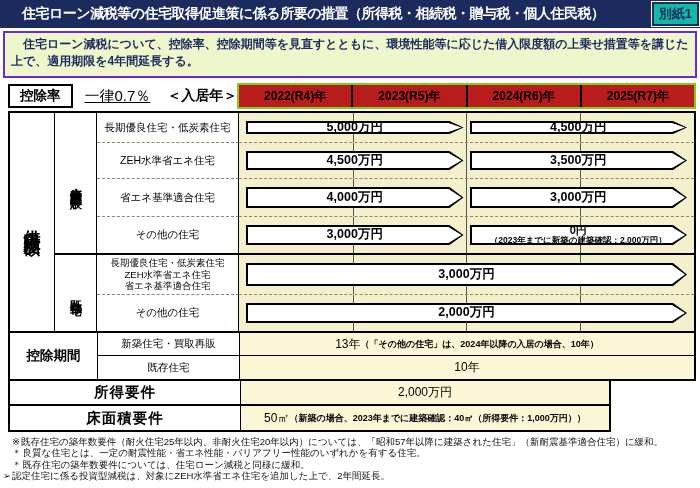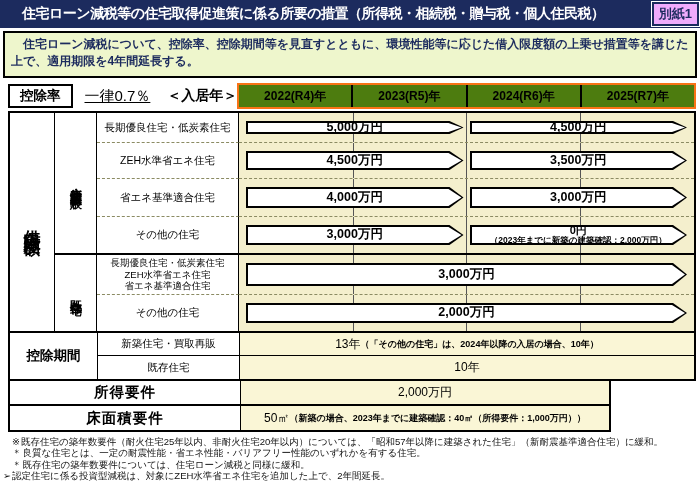--- a/index.html
+++ b/index.html
@@ -10,42 +10,42 @@
   }
   .page { width:700px; height:488px; position:relative; background:#fff; }
 
   
   .titlebar {
     height:28px; background:#1c2b5e; color:#fff;
     display:flex; align-items:center; padding-left:22px;
   }
   .title-text { font-size:14px; font-weight:bold; letter-spacing:-0.5px; white-space:nowrap; }
   .badge {
-    margin-left:auto; margin-right:1px; background:#f0abfc; color:#1c2b5e;
+    margin-left:auto; margin-right:1px; background:#14b8a6; color:#1c2b5e;
     border:2px solid #1c2b5e; outline:1px solid #fff;
     font-size:13px; font-weight:bold; padding:1px 5px; white-space:nowrap;
   }
 
   
   .summary {
-    margin:3px 3px 0 3px; border:2px solid #000000; background:#eef6cc;
+    margin:3px 3px 0 3px; border:2px solid #6d28d9; background:#eef6cc;
     color:#1c2b5e; font-weight:bold; font-size:12px; line-height:1.42;
     padding:3px 6px 4px 6px; height:47px;
   }
 
   
   .rate-row { position:relative; margin:5px 4px 0 8px; height:26px; width:688px;
     display:flex; align-items:center; }
   .rate-label-box { border:2px solid #000; font-weight:bold; font-size:13.5px;
     padding:1px 10px; background:#fff; }
   .rate-value { font-weight:normal; font-size:15px; text-decoration:underline;
     margin-left:12px; white-space:nowrap; }
   .movein { font-weight:bold; font-size:14px; margin-left:17px; white-space:nowrap; }
   .years-box { position:absolute; left:229px; top:0; height:26px; width:459px;
-    display:flex; border:2px solid #f97316; background:#4d7c0f; }
+    display:flex; border:2px solid #84cc16; background:#b91c1c; }
   .year-cell { flex:1; display:flex; align-items:center; justify-content:center;
     font-weight:bold; font-size:12px; border-left:2px solid #000; }
   .year-cell:first-child { border-left:none; }
 
   
   .limit-table {
     margin:2px 4px 0 8px; width:688px; border:2px solid #000;
     display:grid;
     grid-template-columns:45px 42px 142px 1fr;
     grid-template-rows:30px 36px 38px 38px 40px 36px;

